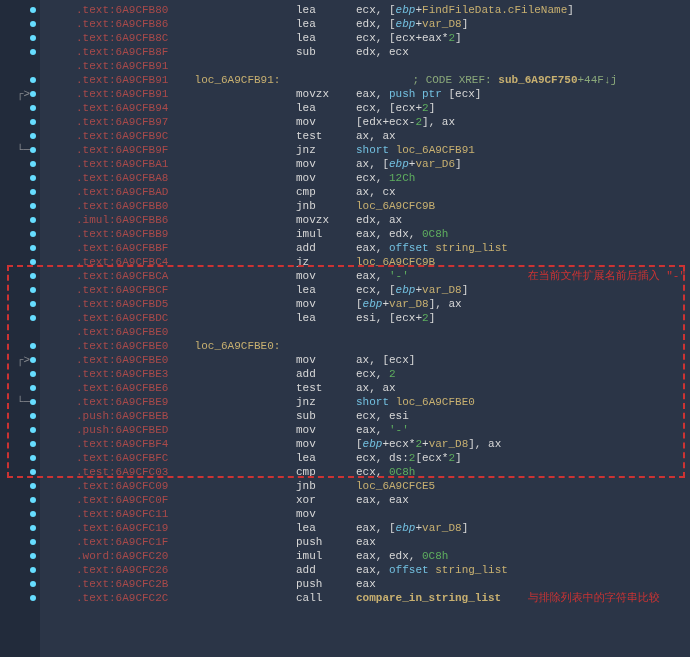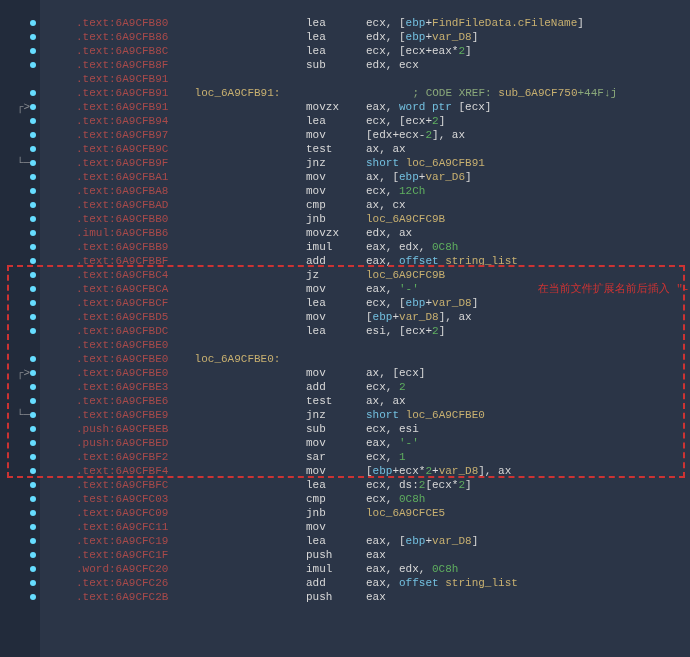--- a/index.html
+++ b/index.html
@@ -14,21 +14,21 @@
       line-height: 14px;
     }
     .gutter {
       position: absolute;
       left: 0; top: 0; bottom: 0;
       width: 40px;
       background: #222b3b;
     }
     .code {
       position: absolute;
-      left: 0; top: 16px;
+      left: 0; top: 3px;
       width: 100%;
     }
     .row {
       display: flex;
       height: 14px;
       white-space: pre;
       align-items: center;
     }
     .icons {
       width: 40px;
@@ -43,52 +43,52 @@
       display: inline-block;
       width: 6px; height: 6px; border-radius: 50%;
       background: #66ddff;
       margin-right: 2px;
     }
     .graph { color: #888b90; width: 10px; text-align: center; }
     .graph2 { color: #888b90; }
     .addr { color: #a94a4a; }
     .mnemonic { color: #d8d8d8; }
     .op { color: #d8d8d8; }
-    .reg { color: #73c0e0; }
+    .reg { color: #73c0e0; font-style: italic; }
     .num { color: #5faf5f; }
     .str { color: #5faf5f; }
     .lbl { color: #c8b070; }
     .kw { color: #73c0e0; }
-    .func { color: #c8b070; }
+    .func { color: #c8b070; font-weight: bold; }
     .comment { color: #8aa87a; }
     .highlight-box1 {
       position: absolute;
       border: 2px dashed #cc3333;
       width: 678px;
       left: 7px;
       pointer-events: none;
     }
     .annot { color: #cc3333; }
     .col-seg { width: 36px; flex-shrink: 0; }
     .col-addr { width: 112px; flex-shrink: 0; }
     .col-label { width: 108px; flex-shrink: 0; }
-    .col-mnem { width: 60px; flex-shrink: 0; margin-left: 10px; }
+    .col-mnem { width: 60px; flex-shrink: 0; }
   </style>
 </head>
 <body>
 
 <div class="gutter"></div>
 <div class="code" id="code">
     <div class="row"><span class="icons"><span class="dot"></span></span><span class="graph col-seg"></span><span class="addr col-addr">.text:6A9CFB80</span><span class="col-label"></span><span class="mnemonic col-mnem">lea</span><span><span class="op">ecx, [</span><span class="reg">ebp</span><span class="op">+</span><span class="lbl">FindFileData.cFileName</span><span class="op">]</span></span></div>
     <div class="row"><span class="icons"><span class="dot"></span></span><span class="graph col-seg"></span><span class="addr col-addr">.text:6A9CFB86</span><span class="col-label"></span><span class="mnemonic col-mnem">lea</span><span><span class="op">edx, [</span><span class="reg">ebp</span><span class="op">+</span><span class="lbl">var_D8</span><span class="op">]</span></span></div>
     <div class="row"><span class="icons"><span class="dot"></span></span><span class="graph col-seg"></span><span class="addr col-addr">.text:6A9CFB8C</span><span class="col-label"></span><span class="mnemonic col-mnem">lea</span><span><span class="op">ecx, [ecx+eax*</span><span class="num">2</span><span class="op">]</span></span></div>
     <div class="row"><span class="icons"><span class="dot"></span></span><span class="graph col-seg"></span><span class="addr col-addr">.text:6A9CFB8F</span><span class="col-label"></span><span class="mnemonic col-mnem">sub</span><span><span class="op">edx, ecx</span></span></div>
     <div class="row"><span class="icons"></span><span class="graph col-seg"></span><span class="addr col-addr">.text:6A9CFB91</span></div>
     <div class="row"><span class="icons"><span class="dot"></span></span><span class="graph col-seg"></span><span class="addr col-addr">.text:6A9CFB91</span><span class="lbl"> loc_6A9CFB91:</span><span>                    </span><span class="comment">; CODE XREF: <span class="func">sub_6A9CF750</span>+44F↓j</span></div>
-    <div class="row"><span class="icons"><span class="graph2">┌&gt;</span><span class="dot"></span></span><span class="graph col-seg"></span><span class="addr col-addr">.text:6A9CFB91</span><span class="col-label"></span><span class="mnemonic col-mnem">movzx</span><span><span class="op">eax, </span><span class="kw">word ptr</span><span class="op"> [ecx]</span></span></div>
+    <div class="row"><span class="icons"><span class="graph2">┌&gt;</span><span class="dot"></span></span><span class="graph col-seg"></span><span class="addr col-addr">.text:6A9CFB91</span><span class="col-label"></span><span class="mnemonic col-mnem">movzx</span><span><span class="op">eax, </span><span class="kw">push ptr</span><span class="op"> [ecx]</span></span></div>
     <div class="row"><span class="icons"><span class="dot"></span></span><span class="graph col-seg"></span><span class="addr col-addr">.text:6A9CFB94</span><span class="col-label"></span><span class="mnemonic col-mnem">lea</span><span><span class="op">ecx, [ecx+</span><span class="num">2</span><span class="op">]</span></span></div>
     <div class="row"><span class="icons"><span class="dot"></span></span><span class="graph col-seg"></span><span class="addr col-addr">.text:6A9CFB97</span><span class="col-label"></span><span class="mnemonic col-mnem">mov</span><span><span class="op">[edx+ecx-</span><span class="num">2</span><span class="op">], ax</span></span></div>
     <div class="row"><span class="icons"><span class="dot"></span></span><span class="graph col-seg"></span><span class="addr col-addr">.text:6A9CFB9C</span><span class="col-label"></span><span class="mnemonic col-mnem">test</span><span><span class="op">ax, ax</span></span></div>
     <div class="row"><span class="icons"><span class="graph2">└─</span><span class="dot"></span></span><span class="graph col-seg"></span><span class="addr col-addr">.text:6A9CFB9F</span><span class="col-label"></span><span class="mnemonic col-mnem">jnz</span><span><span class="kw">short</span><span class="op"> </span><span class="lbl">loc_6A9CFB91</span></span></div>
     <div class="row"><span class="icons"><span class="dot"></span></span><span class="graph col-seg"></span><span class="addr col-addr">.text:6A9CFBA1</span><span class="col-label"></span><span class="mnemonic col-mnem">mov</span><span><span class="op">ax, [</span><span class="reg">ebp</span><span class="op">+</span><span class="lbl">var_D6</span><span class="op">]</span></span></div>
     <div class="row"><span class="icons"><span class="dot"></span></span><span class="graph col-seg"></span><span class="addr col-addr">.text:6A9CFBA8</span><span class="col-label"></span><span class="mnemonic col-mnem">mov</span><span><span class="op">ecx, </span><span class="num">12Ch</span></span></div>
     <div class="row"><span class="icons"><span class="dot"></span></span><span class="graph col-seg"></span><span class="addr col-addr">.text:6A9CFBAD</span><span class="col-label"></span><span class="mnemonic col-mnem">cmp</span><span><span class="op">ax, cx</span></span></div>
     <div class="row"><span class="icons"><span class="dot"></span></span><span class="graph col-seg"></span><span class="addr col-addr">.text:6A9CFBB0</span><span class="col-label"></span><span class="mnemonic col-mnem">jnb</span><span><span class="lbl">loc_6A9CFC9B</span></span></div>
     <div class="row"><span class="icons"><span class="dot"></span></span><span class="graph col-seg"></span><span class="addr col-addr">.imul:6A9CFBB6</span><span class="col-label"></span><span class="mnemonic col-mnem">movzx</span><span><span class="op">edx, ax</span></span></div>
     <div class="row"><span class="icons"><span class="dot"></span></span><span class="graph col-seg"></span><span class="addr col-addr">.text:6A9CFBB9</span><span class="col-label"></span><span class="mnemonic col-mnem">imul</span><span><span class="op">eax, edx, </span><span class="num">0C8h</span></span></div>
@@ -99,25 +99,26 @@
     <div class="row"><span class="icons"><span class="dot"></span></span><span class="graph col-seg"></span><span class="addr col-addr">.text:6A9CFBD5</span><span class="col-label"></span><span class="mnemonic col-mnem">mov</span><span><span class="op">[</span><span class="reg">ebp</span><span class="op">+</span><span class="lbl">var_D8</span><span class="op">], ax</span></span></div>
     <div class="row"><span class="icons"><span class="dot"></span></span><span class="graph col-seg"></span><span class="addr col-addr">.text:6A9CFBDC</span><span class="col-label"></span><span class="mnemonic col-mnem">lea</span><span><span class="op">esi, [ecx+</span><span class="num">2</span><span class="op">]</span></span></div>
     <div class="row"><span class="icons"></span><span class="graph col-seg"></span><span class="addr col-addr">.text:6A9CFBE0</span></div>
     <div class="row"><span class="icons"><span class="dot"></span></span><span class="graph col-seg"></span><span class="addr col-addr">.text:6A9CFBE0</span><span class="lbl"> loc_6A9CFBE0:</span><span>                    </span></div>
     <div class="row"><span class="icons"><span class="graph2">┌&gt;</span><span class="dot"></span></span><span class="graph col-seg"></span><span class="addr col-addr">.text:6A9CFBE0</span><span class="col-label"></span><span class="mnemonic col-mnem">mov</span><span><span class="op">ax, [ecx]</span></span></div>
     <div class="row"><span class="icons"><span class="dot"></span></span><span class="graph col-seg"></span><span class="addr col-addr">.text:6A9CFBE3</span><span class="col-label"></span><span class="mnemonic col-mnem">add</span><span><span class="op">ecx, </span><span class="num">2</span></span></div>
     <div class="row"><span class="icons"><span class="dot"></span></span><span class="graph col-seg"></span><span class="addr col-addr">.text:6A9CFBE6</span><span class="col-label"></span><span class="mnemonic col-mnem">test</span><span><span class="op">ax, ax</span></span></div>
     <div class="row"><span class="icons"><span class="graph2">└─</span><span class="dot"></span></span><span class="graph col-seg"></span><span class="addr col-addr">.text:6A9CFBE9</span><span class="col-label"></span><span class="mnemonic col-mnem">jnz</span><span><span class="kw">short</span><span class="op"> </span><span class="lbl">loc_6A9CFBE0</span></span></div>
     <div class="row"><span class="icons"><span class="dot"></span></span><span class="graph col-seg"></span><span class="addr col-addr">.push:6A9CFBEB</span><span class="col-label"></span><span class="mnemonic col-mnem">sub</span><span><span class="op">ecx, esi</span></span></div>
     <div class="row"><span class="icons"><span class="dot"></span></span><span class="graph col-seg"></span><span class="addr col-addr">.push:6A9CFBED</span><span class="col-label"></span><span class="mnemonic col-mnem">mov</span><span><span class="op">eax, </span><span class="str">'-'</span></span></div>
-    <div class="row"><span class="icons"><span class="dot"></span></span><span class="graph col-seg"></span><span class="addr col-addr">.text:6A9CFBF2</span><span class="col-label"></span><span class="mnemonic col-mnem">sar</span><span><span class="op">ecx, </span><span class="num">1</span></span></div>
     <div class="row"><span class="icons"><span class="dot"></span></span><span class="graph col-seg"></span><span class="addr col-addr">.text:6A9CFBF4</span><span class="col-label"></span><span class="mnemonic col-mnem">mov</span><span><span class="op">[</span><span class="reg">ebp</span><span class="op">+ecx*</span><span class="num">2</span><span class="op">+</span><span class="lbl">var_D8</span><span class="op">], ax</span></span></div>
     <div class="row"><span class="icons"><span class="dot"></span></span><span class="graph col-seg"></span><span class="addr col-addr">.text:6A9CFBFC</span><span class="col-label"></span><span class="mnemonic col-mnem">lea</span><span><span class="op">ecx, ds:</span><span class="num">2</span><span class="op">[ecx*</span><span class="num">2</span><span class="op">]</span></span></div>
     <div class="row"><span class="icons"><span class="dot"></span></span><span class="graph col-seg"></span><span class="addr col-addr">.test:6A9CFC03</span><span class="col-label"></span><span class="mnemonic col-mnem">cmp</span><span><span class="op">ecx, </span><span class="num">0C8h</span></span></div>
     <div class="row"><span class="icons"><span class="dot"></span></span><span class="graph col-seg"></span><span class="addr col-addr">.text:6A9CFC09</span><span class="col-label"></span><span class="mnemonic col-mnem">jnb</span><span><span class="lbl">loc_6A9CFCE5</span></span></div>
+    <div class="row"><span class="icons"><span class="dot"></span></span><span class="graph col-seg"></span><span class="addr col-addr">.text:6A9CFC0F</span><span class="col-label"></span><span class="mnemonic col-mnem">xor</span><span><span class="op">eax, eax</span></span></div>
     <div class="row"><span class="icons"><span class="dot"></span></span><span class="graph col-seg"></span><span class="addr col-addr">.text:6A9CFC11</span><span class="col-label"></span><span class="mnemonic col-mnem">mov</span></div>
     <div class="row"><span class="icons"><span class="dot"></span></span><span class="graph col-seg"></span><span class="addr col-addr">.text:6A9CFC19</span><span class="col-label"></span><span class="mnemonic col-mnem">lea</span><span><span class="op">eax, [</span><span class="reg">ebp</span><span class="op">+</span><span class="lbl">var_D8</span><span class="op">]</span></span></div>
     <div class="row"><span class="icons"><span class="dot"></span></span><span class="graph col-seg"></span><span class="addr col-addr">.text:6A9CFC1F</span><span class="col-label"></span><span class="mnemonic col-mnem">push</span><span><span class="op">eax</span></span></div>
     <div class="row"><span class="icons"><span class="dot"></span></span><span class="graph col-seg"></span><span class="addr col-addr">.word:6A9CFC20</span><span class="col-label"></span><span class="mnemonic col-mnem">imul</span><span><span class="op">eax, edx, </span><span class="num">0C8h</span></span></div>
     <div class="row"><span class="icons"><span class="dot"></span></span><span class="graph col-seg"></span><span class="addr col-addr">.text:6A9CFC26</span><span class="col-label"></span><span class="mnemonic col-mnem">add</span><span><span class="op">eax, </span><span class="kw">offset</span><span class="op"> </span><span class="lbl">string_list</span></span></div>
     <div class="row"><span class="icons"><span class="dot"></span></span><span class="graph col-seg"></span><span class="addr col-addr">.text:6A9CFC2B</span><span class="col-label"></span><span class="mnemonic col-mnem">push</span><span><span class="op">eax</span></span></div>
+    <div class="row"><span class="icons"><span class="dot"></span></span><span class="graph col-seg"></span><span class="addr col-addr">.text:6A9CFC2C</span><span class="col-label"></span><span class="mnemonic col-mnem">call</span><span><span class="func">compare_in_string_list</span></span><span>    </span><span class="annot">与排除列表中的字符串比较</span></div>
   </div>
 <div class="highlight-box1" id="box1" style="top: 265px; height: 213px;"></div>
 
 </body></html>

